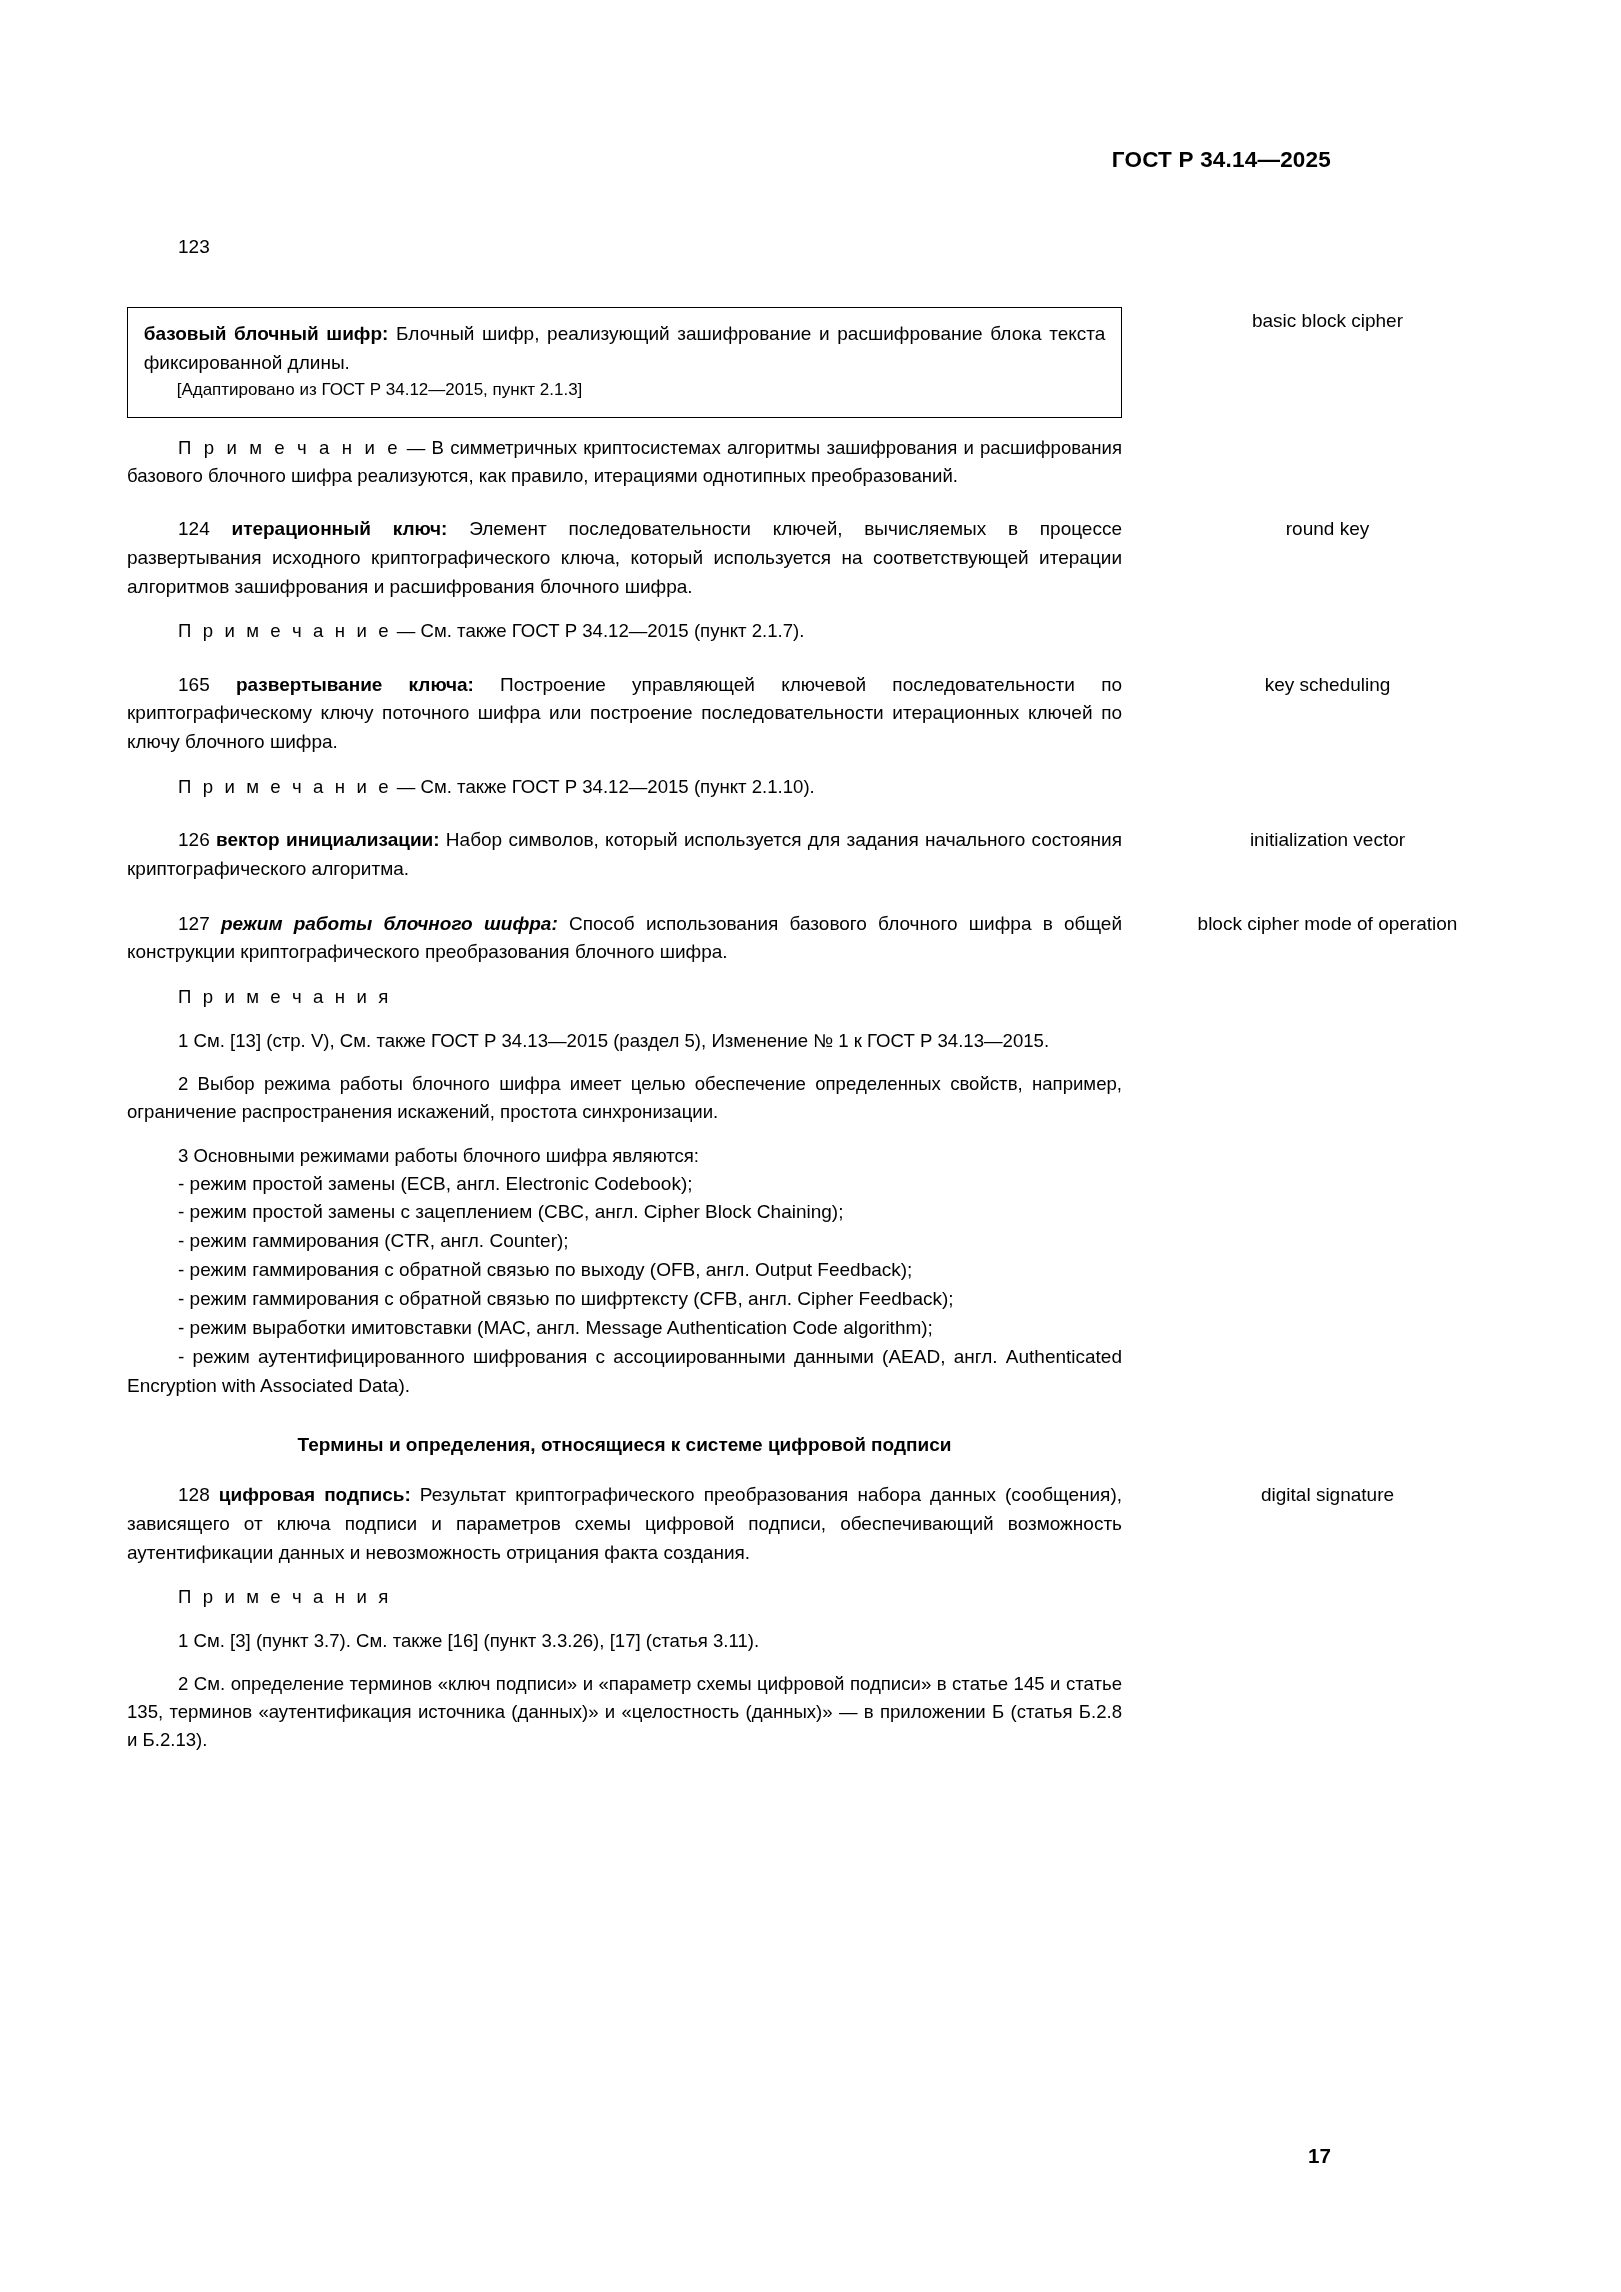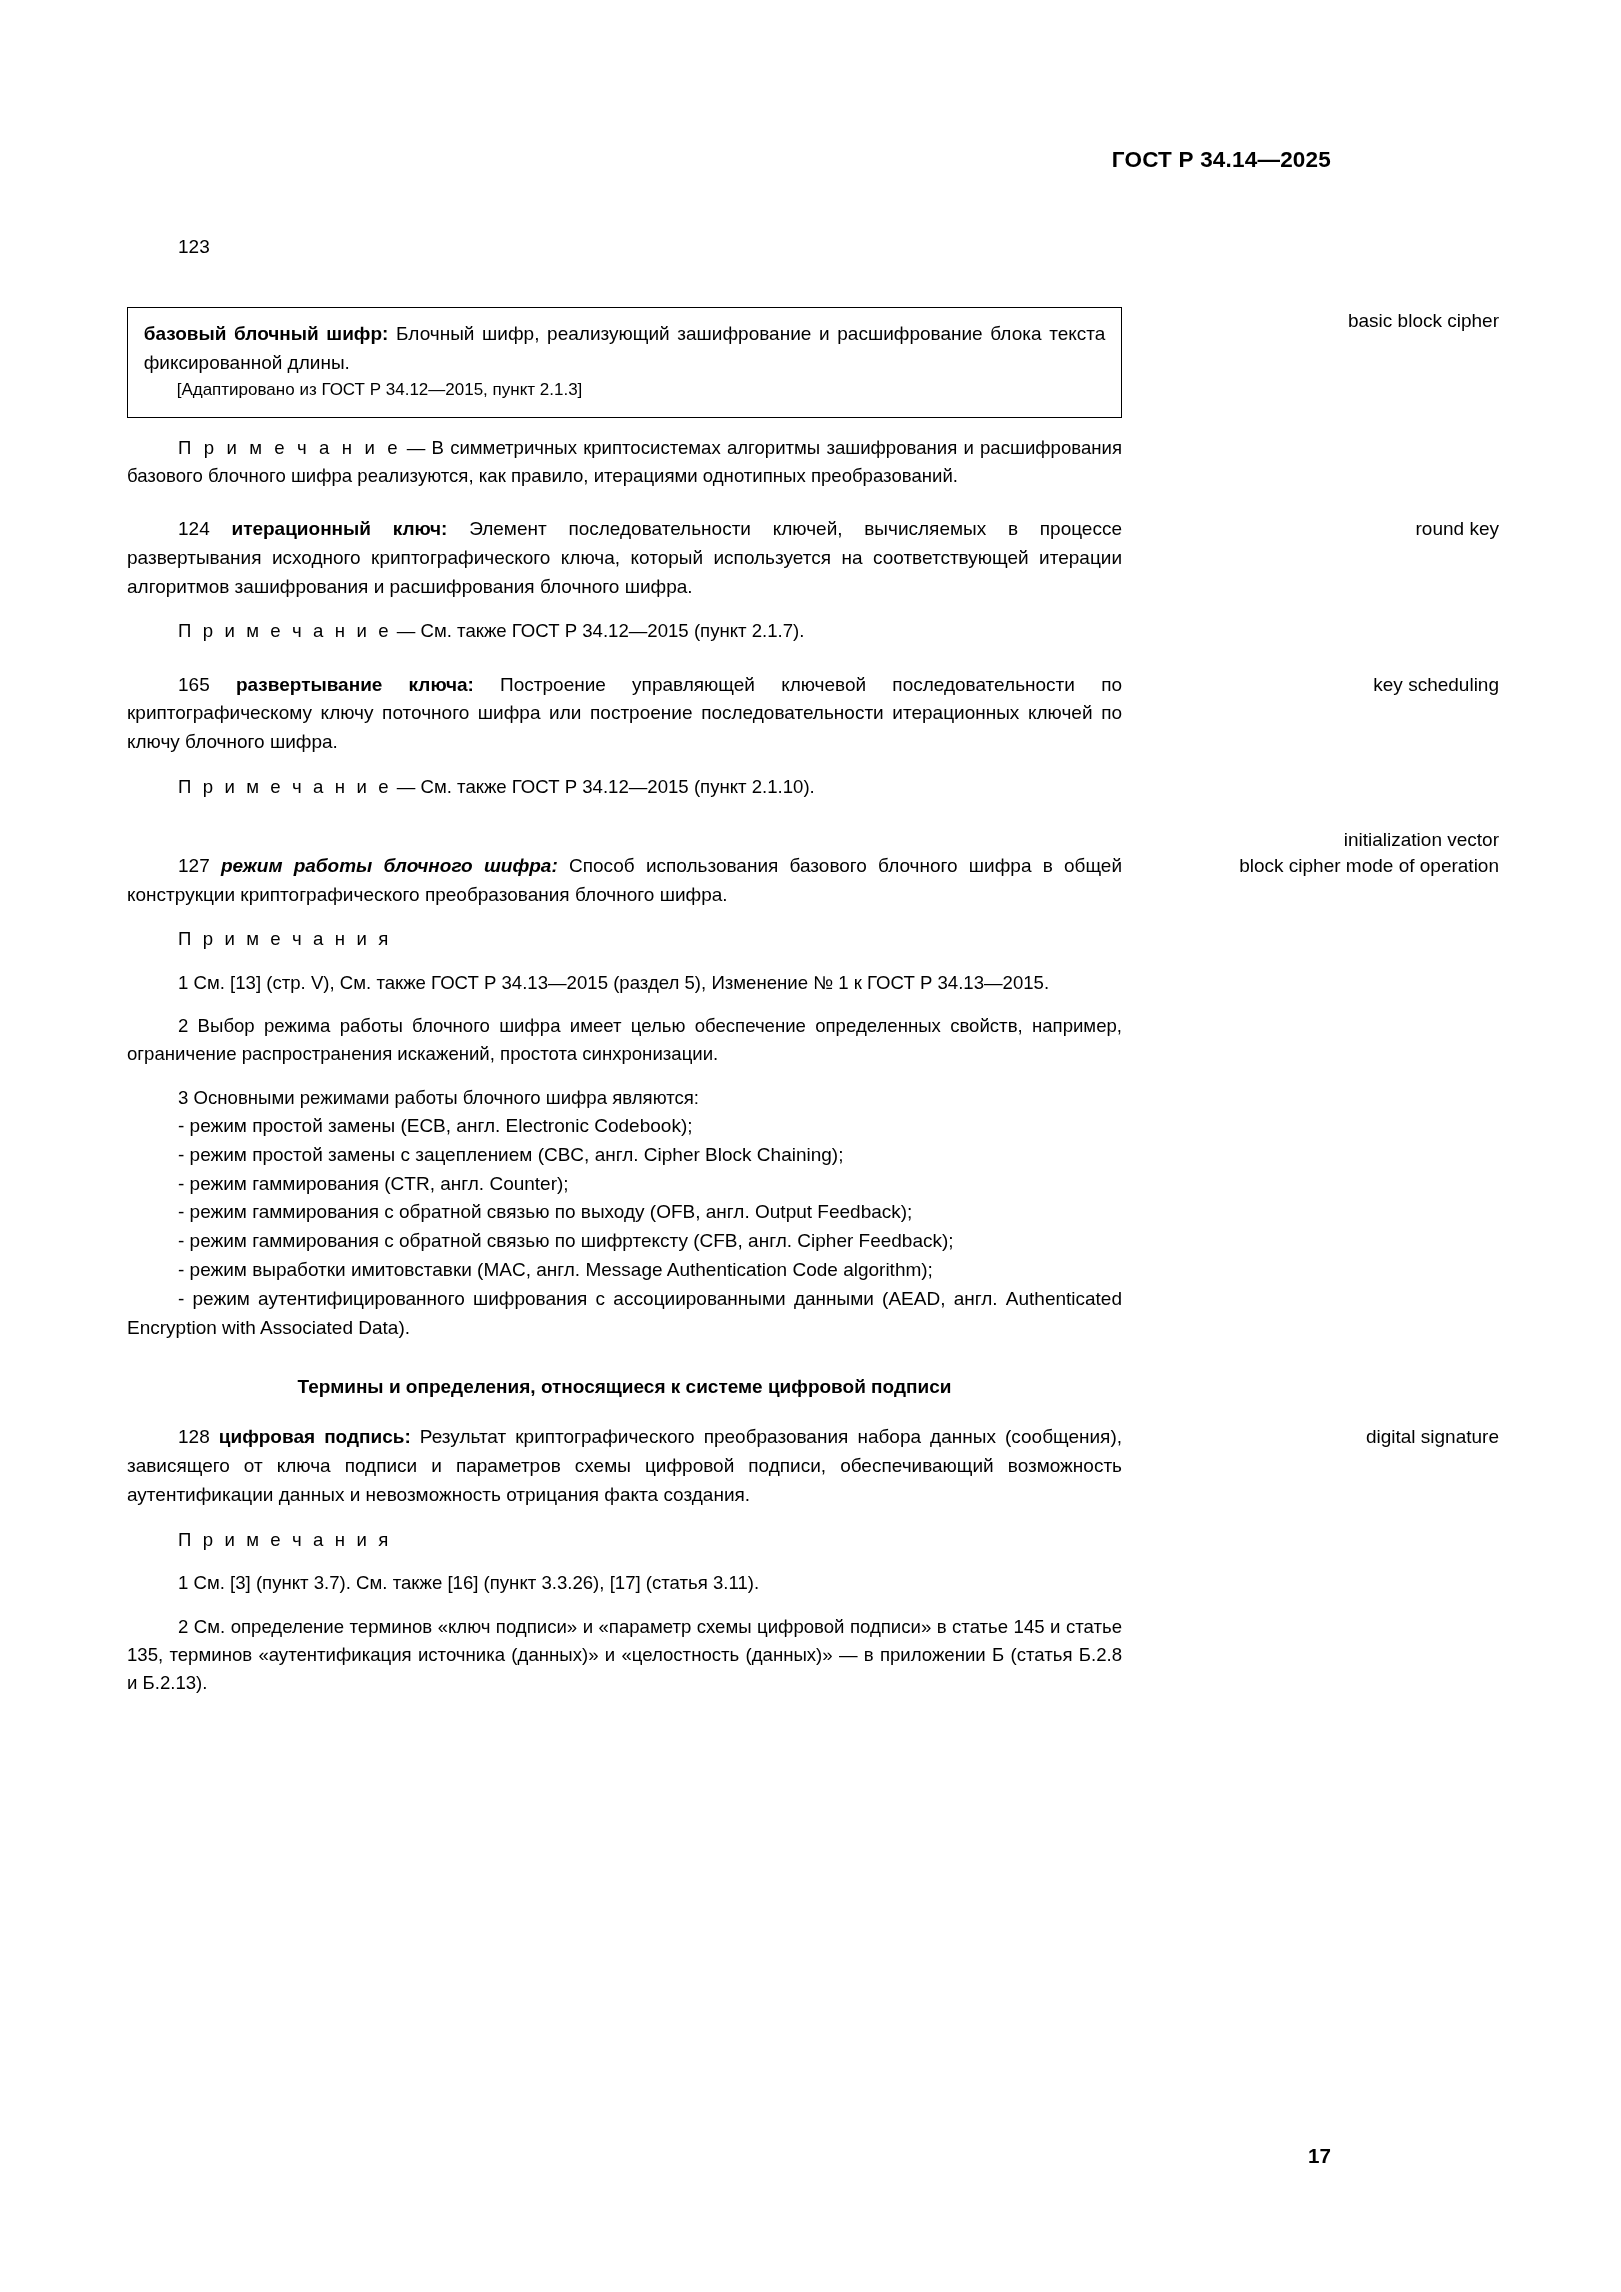--- a/index.html
+++ b/index.html
@@ -50,21 +50,21 @@
     text-align: justify;
     text-justify: inter-word;
   }
   .en {
     position: absolute;
     left: 1029px;
     top: 0;
     width: 343px;
     font-size: 19px;
     line-height: 1.52;
-    text-align: right;
+    text-align: center;
   }
   .num-only {
     font-size: 19px;
     line-height: 1.52;
     margin-left: 51px;
     margin-bottom: 9.8px;
   }
   .indent {
     text-indent: 51px;
   }
@@ -164,20 +164,24 @@
         <span class="bold">развертывание ключа:</span><span> Построение управляющей ключевой последовательности по криптографическому ключу поточного шифра или построение последовательности итерационных ключей по ключу блочного шифра.</span>
       </div>
       <div class="en">key scheduling</div>
     </div>
     <div class="spacer-sm"></div>
     <div class="note indent"><span class="note-label">П р и м е ч а н и е</span><span>  — См. также ГОСТ Р 34.12—2015 (пункт 2.1.10).</span></div>
 
     <div class="spacer-md"></div>
 
     <div class="entry">
+      <div class="ru indent">
+        <span>126</span>
+        <span class="bold">вектор инициализации:</span><span> Набор символов, который используется для задания начального состояния криптографического алгоритма.</span>
+      </div>
       <div class="en">initialization vector</div>
     </div>
 
     <div class="spacer-md"></div>
 
     <div class="entry">
       <div class="ru indent">
         <span>127</span>
         <span class="ital">режим работы блочного шифра:</span><span> Способ использования базового блочного шифра в общей конструкции криптографического преобразования блочного шифра.</span>
       </div>

